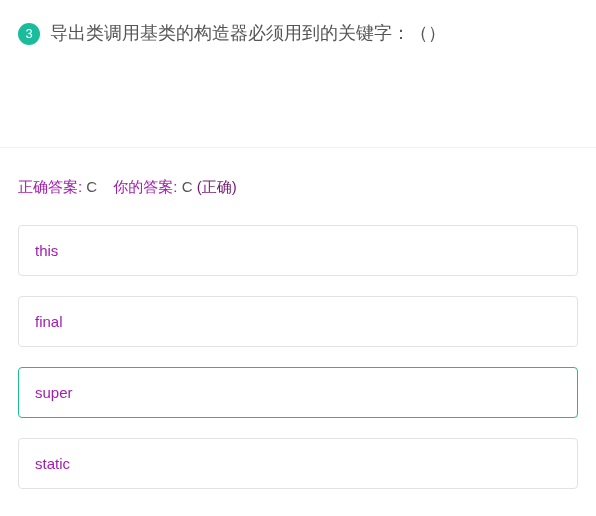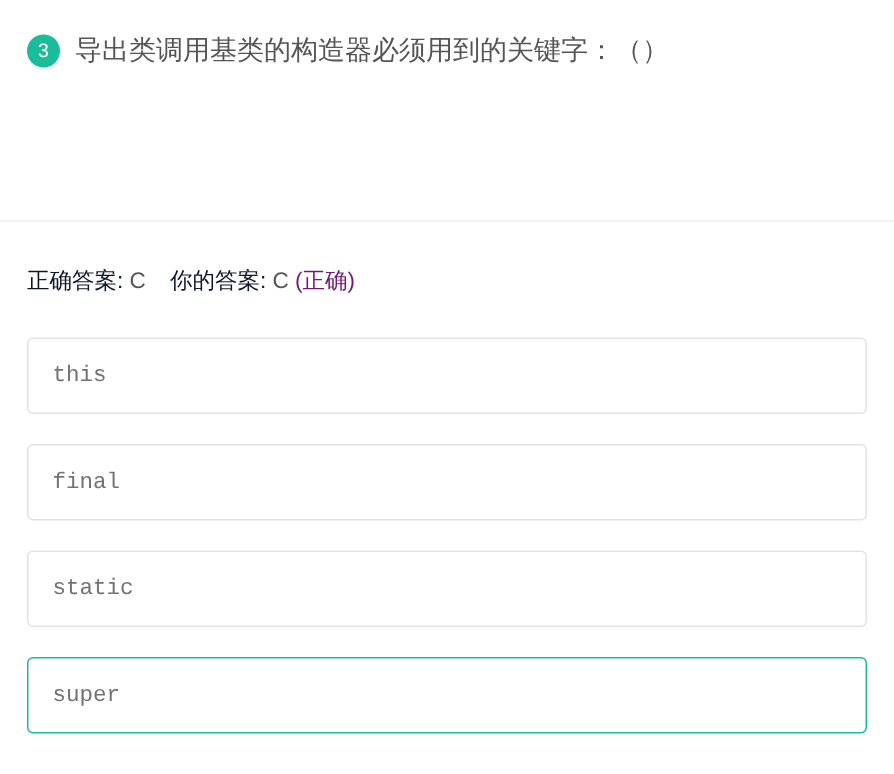--- a/index.html
+++ b/index.html
@@ -37,35 +37,35 @@
     .answer-section {
       margin-top: 100px;
       padding: 30px 18px 0 18px;
       border-top: 1px solid #eef0f2;
     }
     .answer-line {
       font-size: 15px;
       color: #555;
       margin-bottom: 28px;
     }
-    .answer-label { color: #0f172a; }
+    .answer-label { color: #a21caf; }
     .answer-letter { color: #555; margin-right: 12px; }
     .status-correct { color: #701a75; }
     .options {
       display: flex;
       flex-direction: column;
       gap: 20px;
     }
     .option {
       border: 1px solid #e0e3e6;
       border-radius: 4px;
       padding: 16px 16px;
-      font-family: Liberation Mono, monospace;
+      font-family: Liberation Sans, sans-serif;
       font-size: 15px;
-      color: #737373;
+      color: #a21caf;
       background: #fff;
     }
     .option.selected {
       border-color: #1abc9c;
     }
   </style>
 </head>
 <body>
 
 <div class="question-header">
@@ -82,20 +82,20 @@
     <span class="status-correct">(正确)</span>
   </div>
 
   <div class="options">
     <div class="option">
       <span>this</span>
     </div>
     <div class="option">
       <span>final</span>
     </div>
+    <div class="option selected">
+      <span>super</span>
+    </div>
     <div class="option">
       <span>static</span>
-    </div>
-    <div class="option selected">
-      <span>super</span>
     </div>
   </div>
 </div>
 
 </body></html>

